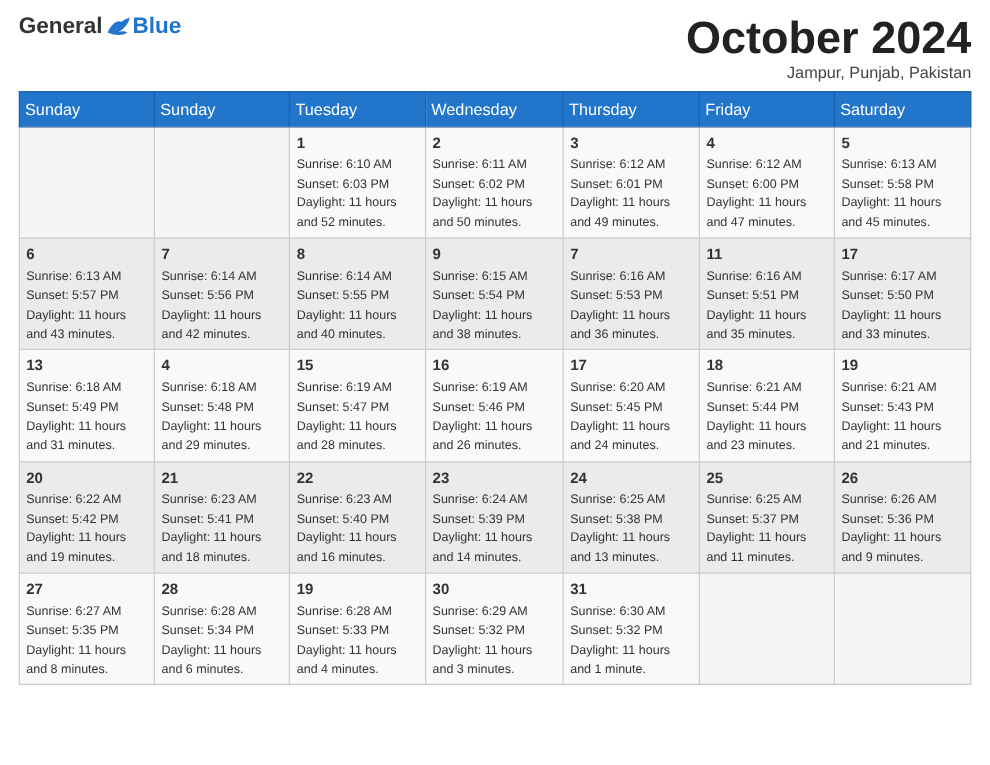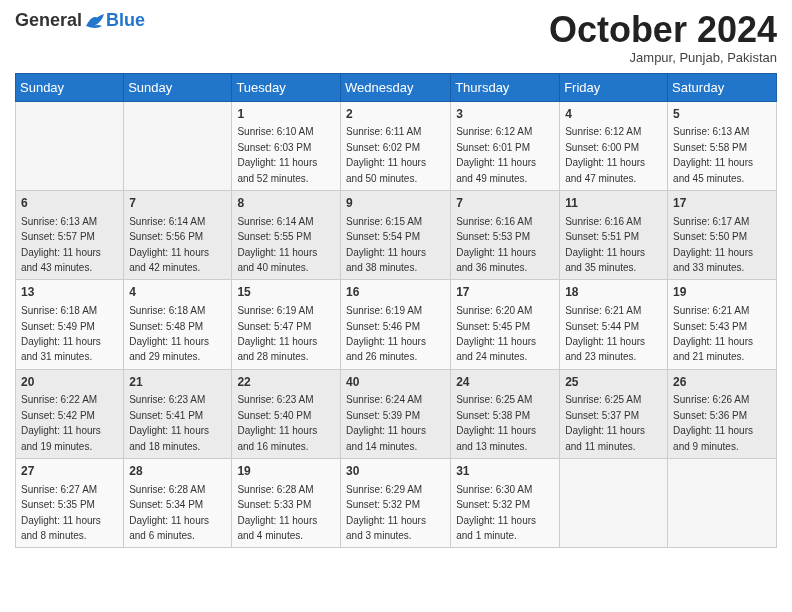--- a/index.html
+++ b/index.html
@@ -193,21 +193,21 @@
       <tr>
         <td><span class="day-num">20</span><span class="day-info" style="white-space: pre-wrap;">Sunrise: 6:22 AM
 Sunset: 5:42 PM
 Daylight: 11 hours and 19 minutes.</span></td>
         <td><span class="day-num">21</span><span class="day-info" style="white-space: pre-wrap;">Sunrise: 6:23 AM
 Sunset: 5:41 PM
 Daylight: 11 hours and 18 minutes.</span></td>
         <td><span class="day-num">22</span><span class="day-info" style="white-space: pre-wrap;">Sunrise: 6:23 AM
 Sunset: 5:40 PM
 Daylight: 11 hours and 16 minutes.</span></td>
-        <td><span class="day-num">40</span><span class="day-info" style="white-space: pre-wrap;">Sunrise: 6:24 AM
+        <td><span class="day-num">23</span><span class="day-info" style="white-space: pre-wrap;">Sunrise: 6:24 AM
 Sunset: 5:39 PM
 Daylight: 11 hours and 14 minutes.</span></td>
         <td><span class="day-num">24</span><span class="day-info" style="white-space: pre-wrap;">Sunrise: 6:25 AM
 Sunset: 5:38 PM
 Daylight: 11 hours and 13 minutes.</span></td>
         <td><span class="day-num">25</span><span class="day-info" style="white-space: pre-wrap;">Sunrise: 6:25 AM
 Sunset: 5:37 PM
 Daylight: 11 hours and 11 minutes.</span></td>
         <td><span class="day-num">26</span><span class="day-info" style="white-space: pre-wrap;">Sunrise: 6:26 AM
 Sunset: 5:36 PM

